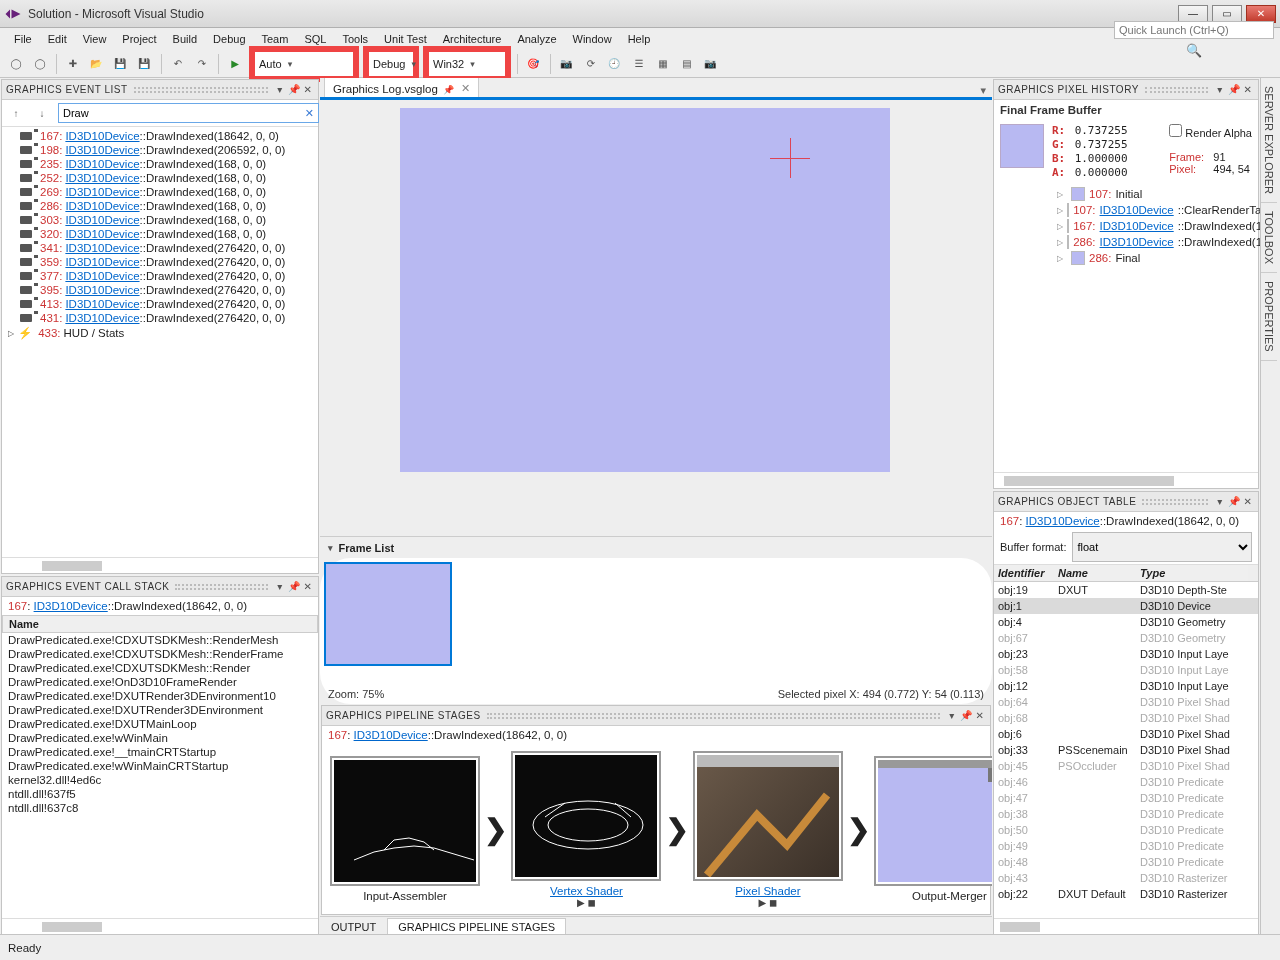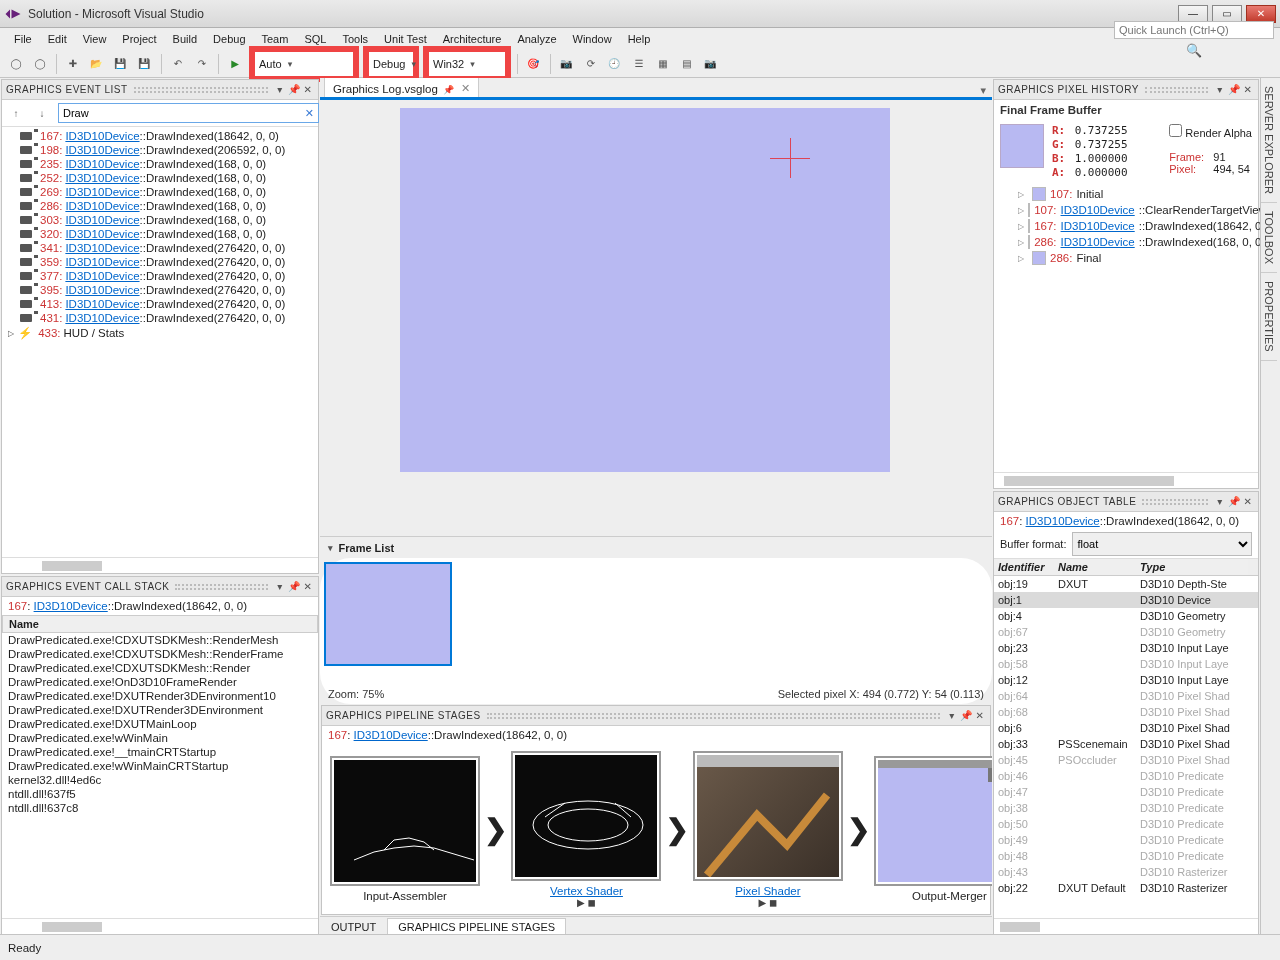--- a/index.html
+++ b/index.html
@@ -97,30 +97,30 @@
 .btabs .btab.active { background:#fff; border:1px solid #ccc; border-bottom:none; }
 
 
 .fbhdr { padding:4px 6px; font-weight:bold; font-size:11.5px; color:#333; }
 .fbrow { display:flex; padding:4px 6px; gap:8px; }
 .swatch { width:44px; height:44px; background:#b8b9f2; border:1px solid #b8a8c8; }
 .rgba { font-family:Consolas,monospace; font-size:11px; line-height:14px; }
 .rgba b { display:inline-block; width:16px; color:#cc3333; }
 .fbside { margin-left:auto; font-size:11px; }
 .fbside .lbl { color:#cc3333; display:inline-block; width:44px; }
-.histrows { padding:2px 20px; }
+.histrows { padding:2px 14px;margin-left:45px; }
 .histrow { display:flex; align-items:center; gap:4px; padding:1px 4px; font-size:11.5px; white-space:nowrap; }
 .histrow::before { content:"▷"; font-size:8px; color:#888; width:10px; }
 .histrow .sw { width:14px; height:14px; border:1px solid #bbb; }
 
 
 .otref { padding:3px 6px; font-size:11.5px; }
 .otref .idx { color:#cc3333; }
 .otfmt { display:flex; align-items:center; padding:2px 6px; gap:6px; border-bottom:1px solid #ddd; }
-.otfmt select { flex:1; height:24px; border:1px solid #bbb; font-size:11px; }
+.otfmt select { flex:1; height:30px; border:1px solid #bbb; font-size:11px; }
 .othdr { display:grid; grid-template-columns: 60px 82px 1fr 10px; background:#efefef; border-bottom:1px solid #ccc; font-weight:bold;font-style:italic; }
 .othdr > div, .otrow > div { padding:2px 4px; overflow:hidden; white-space:nowrap; text-overflow:ellipsis; }
 .otbody { flex:1; overflow:auto; }
 .otrow { display:grid; grid-template-columns: 60px 82px 1fr; font-size:11px; }
 .otrow.dim { color:#aaa; }
 .otrow.sel { background:#dadada; }
 .vscrl { width:10px; background:#eee; }
 
 
 .statusbar { height:26px; background:#eee; border-top:1px solid #c4c4c4; display:flex; align-items:center; padding:0 8px; font-size:11.5px; position:absolute; bottom:0; left:0; right:0; }

